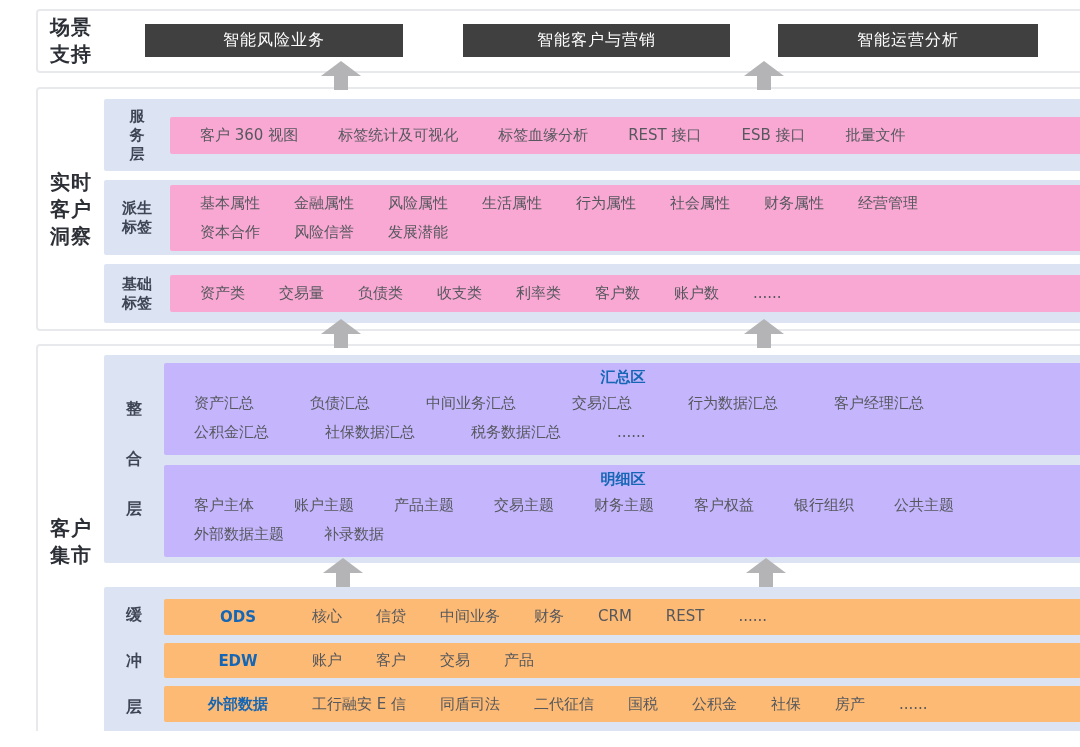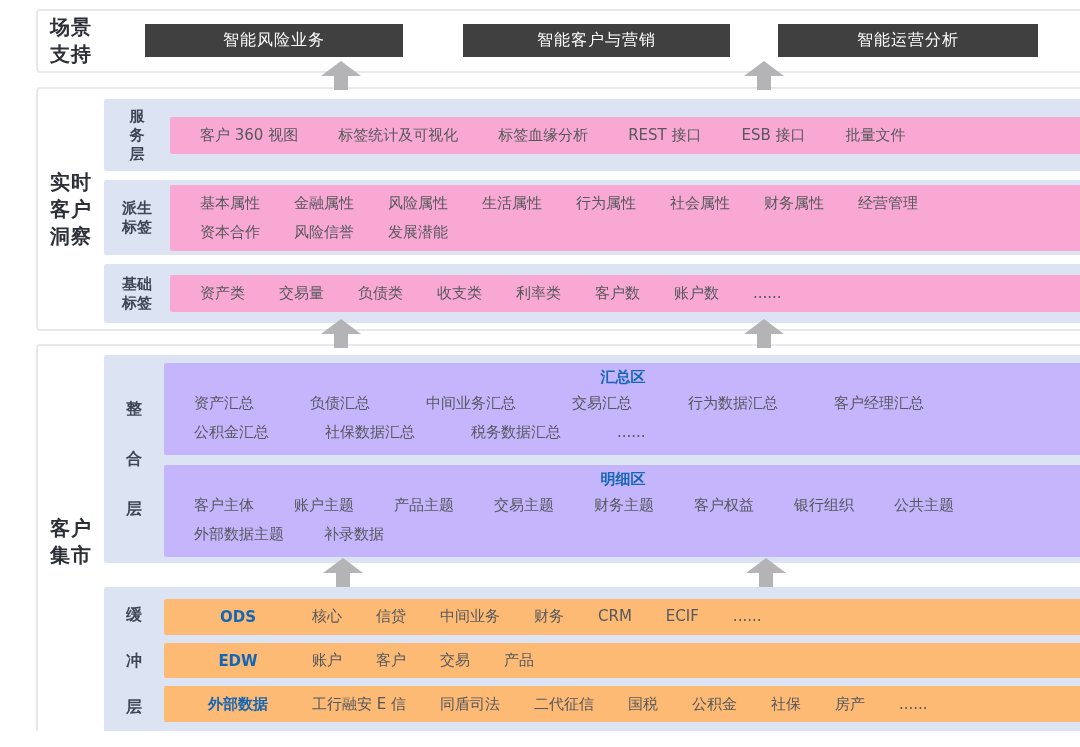--- a/index.html
+++ b/index.html
@@ -211,21 +211,21 @@
 层</div>
       <div class="brows">
         <div class="brow">
           <div class="brow-title">ODS</div>
           <div class="bitems">
               <span>核心</span>
               <span>信贷</span>
               <span>中间业务</span>
               <span>财务</span>
               <span>CRM</span>
-              <span>ECIF</span>
+              <span>REST</span>
               <span>......</span>
             </div>
         </div>
         <div class="brow">
           <div class="brow-title">EDW</div>
           <div class="bitems">
               <span>账户</span>
               <span>客户</span>
               <span>交易</span>
               <span>产品</span>

